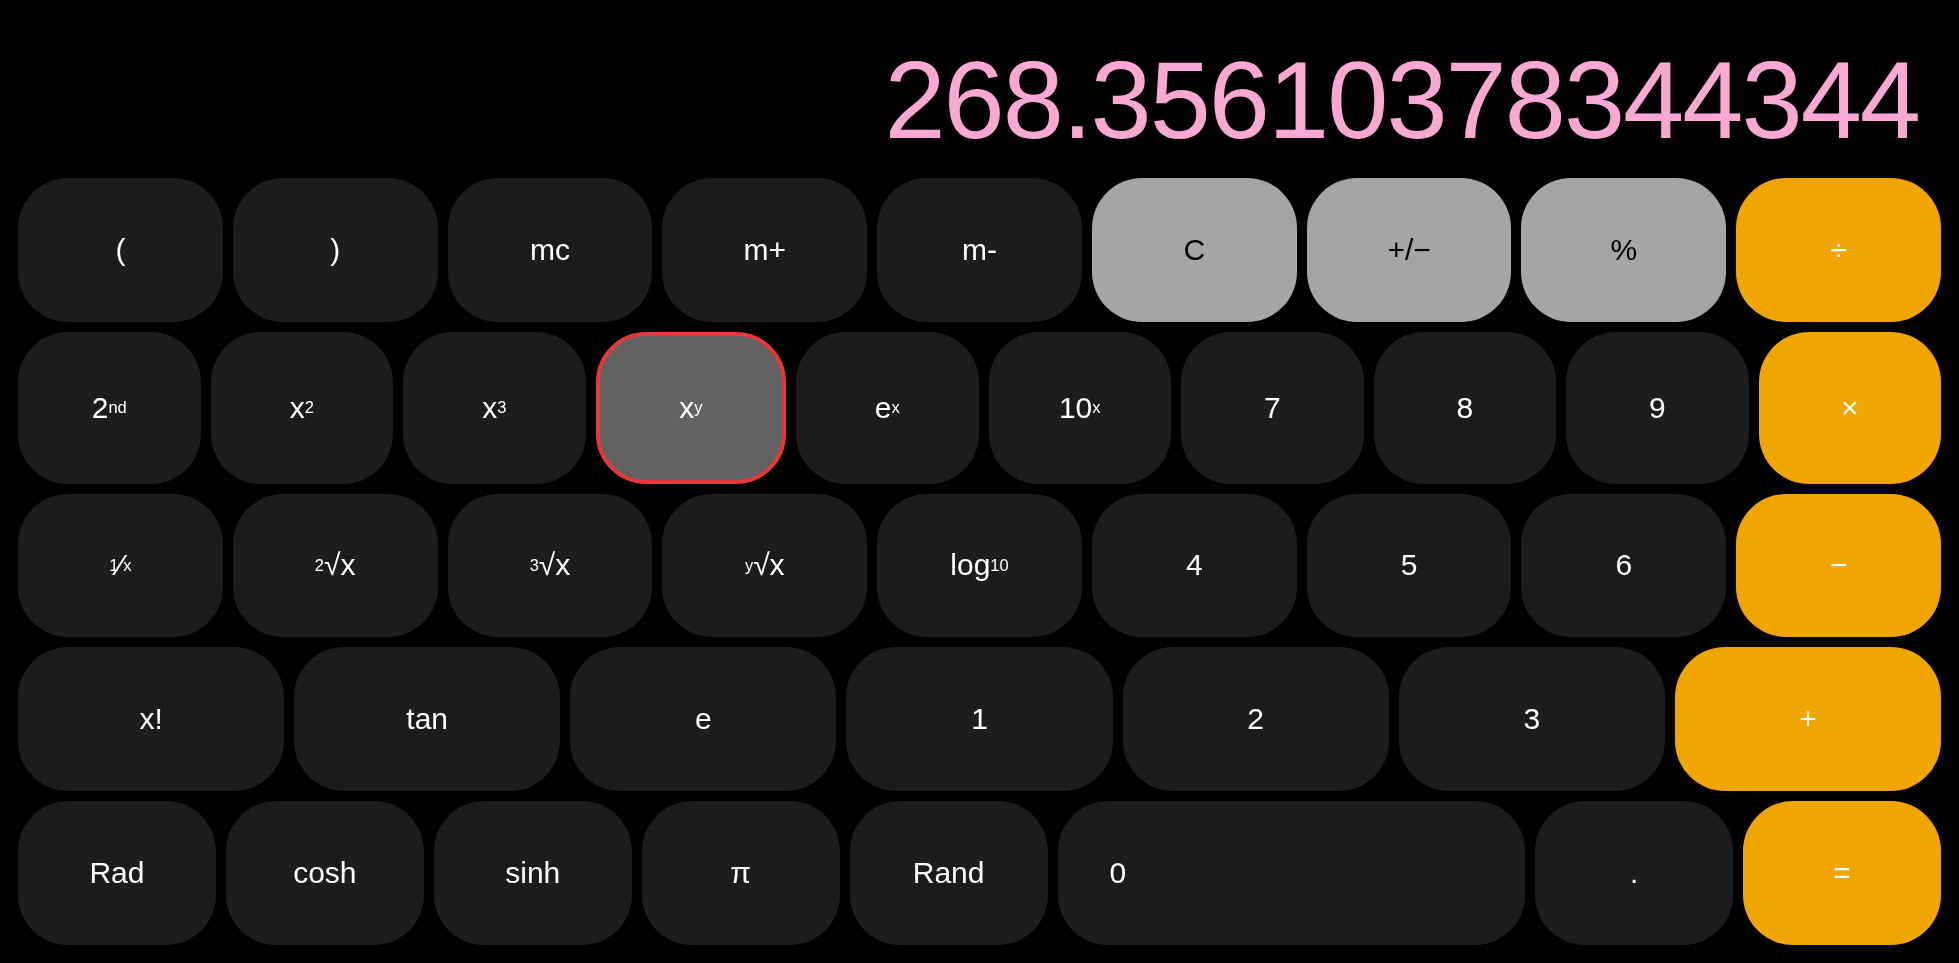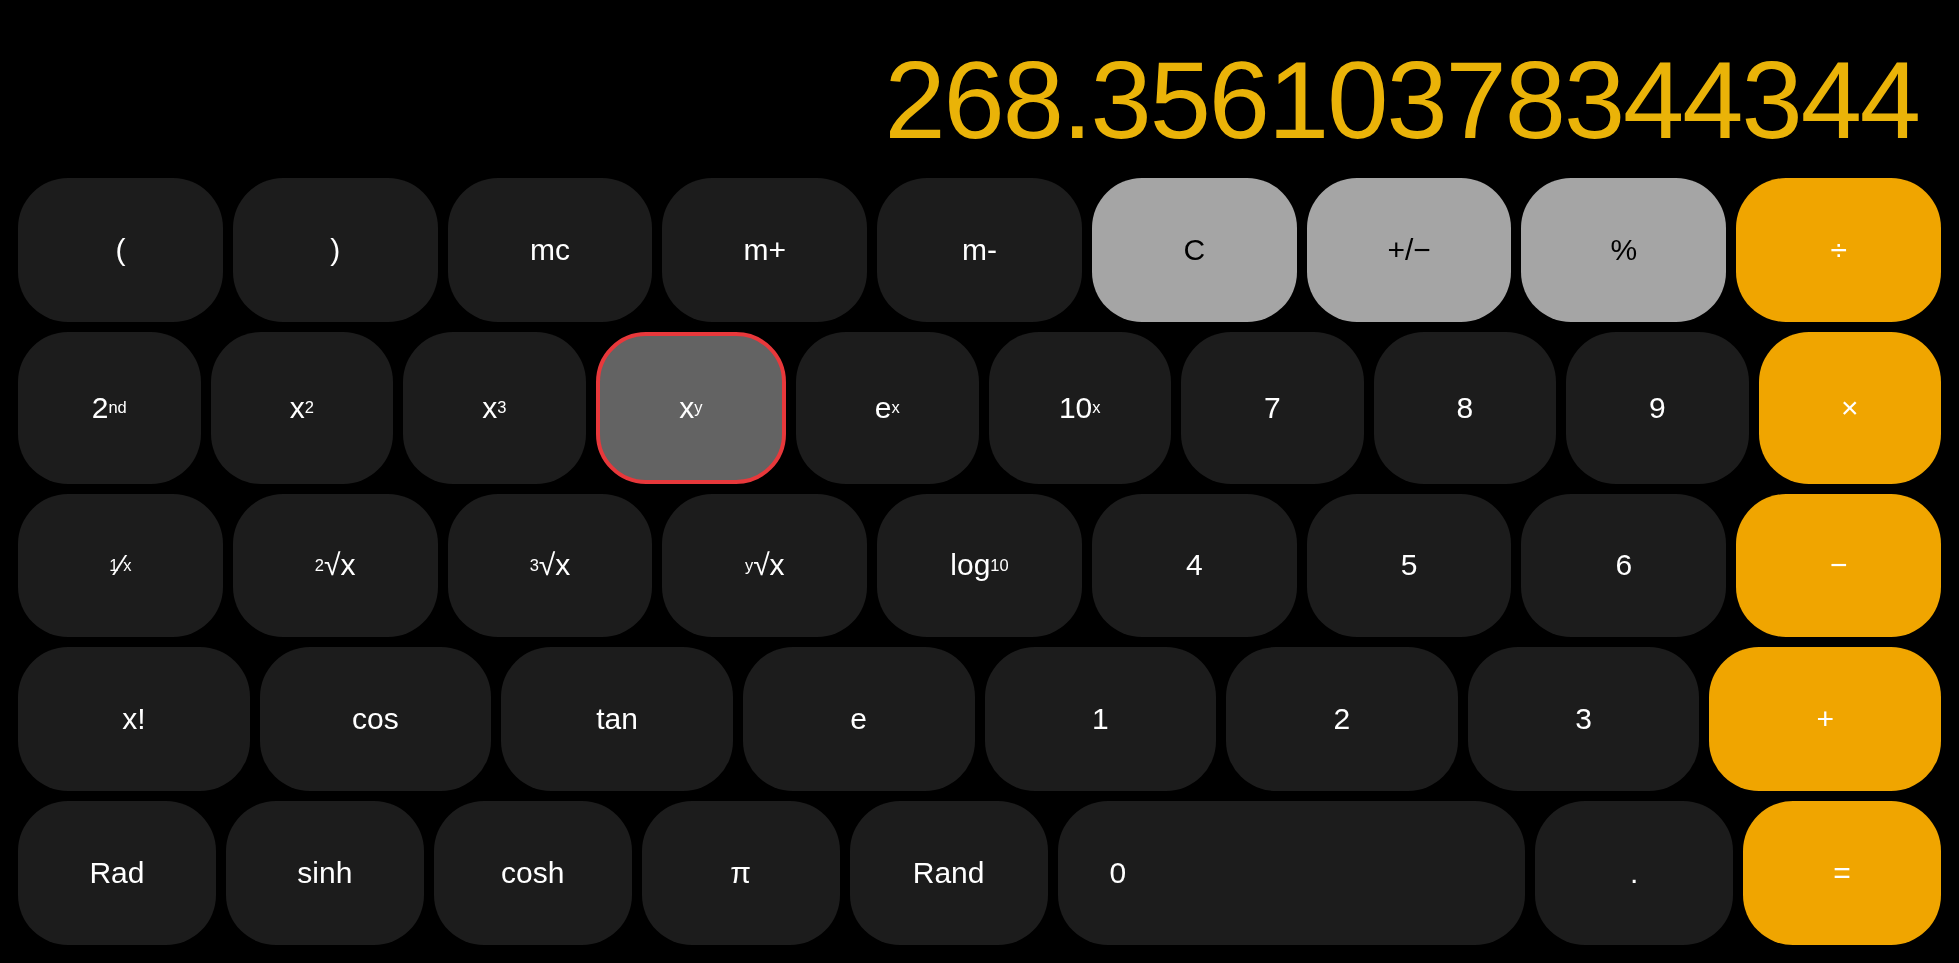--- a/index.html
+++ b/index.html
@@ -14,21 +14,21 @@
     }
     #display {
       flex: 0 0 auto;
       display: flex;
       align-items: center;
       justify-content: flex-end;
       padding: 10px 40px 10px 40px;
       height: 170px;
     }
     #display span {
-      color: #eab308;
+      color: #f9a8d4;
       font-size: 110px;
       font-weight: 300;
       letter-spacing: -2px;
       white-space: nowrap;
       margin-top: 28px;
     }
     #keypad {
       flex: 1 1 auto;
       display: flex;
       flex-direction: column;
@@ -114,32 +114,31 @@
     <button class="btn dark"><sup>y</sup>√x</button>
     <button class="btn dark">log<sub>10</sub></button>
     <button class="btn dark">4</button>
     <button class="btn dark">5</button>
     <button class="btn dark">6</button>
     <button class="btn orange">−</button>
   </div>
 
   <div class="row">
     <button class="btn dark">x!</button>
-    <button class="btn dark">cos</button>
     <button class="btn dark">tan</button>
     <button class="btn dark">e</button>
     <button class="btn dark">1</button>
     <button class="btn dark">2</button>
     <button class="btn dark">3</button>
     <button class="btn orange">+</button>
   </div>
 
   <div class="row">
     <button class="btn dark">Rad</button>
+    <button class="btn dark">cosh</button>
     <button class="btn dark">sinh</button>
-    <button class="btn dark">cosh</button>
     <button class="btn dark">π</button>
     <button class="btn dark">Rand</button>
     <button class="btn dark wide" style="flex: 2.1 2.1 0; justify-content: flex-start; padding-left: 52px;">0</button>
     <button class="btn dark">.</button>
     <button class="btn orange">=</button>
   </div>
 </div>
 
 </body></html>

